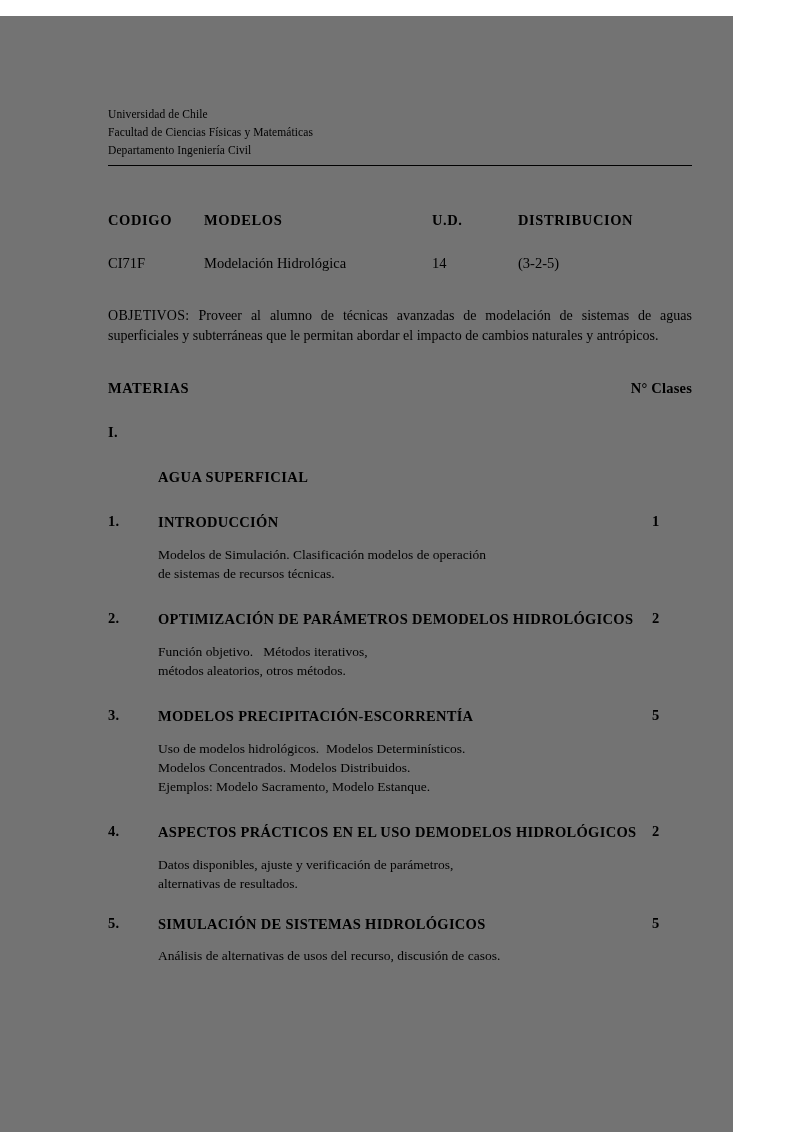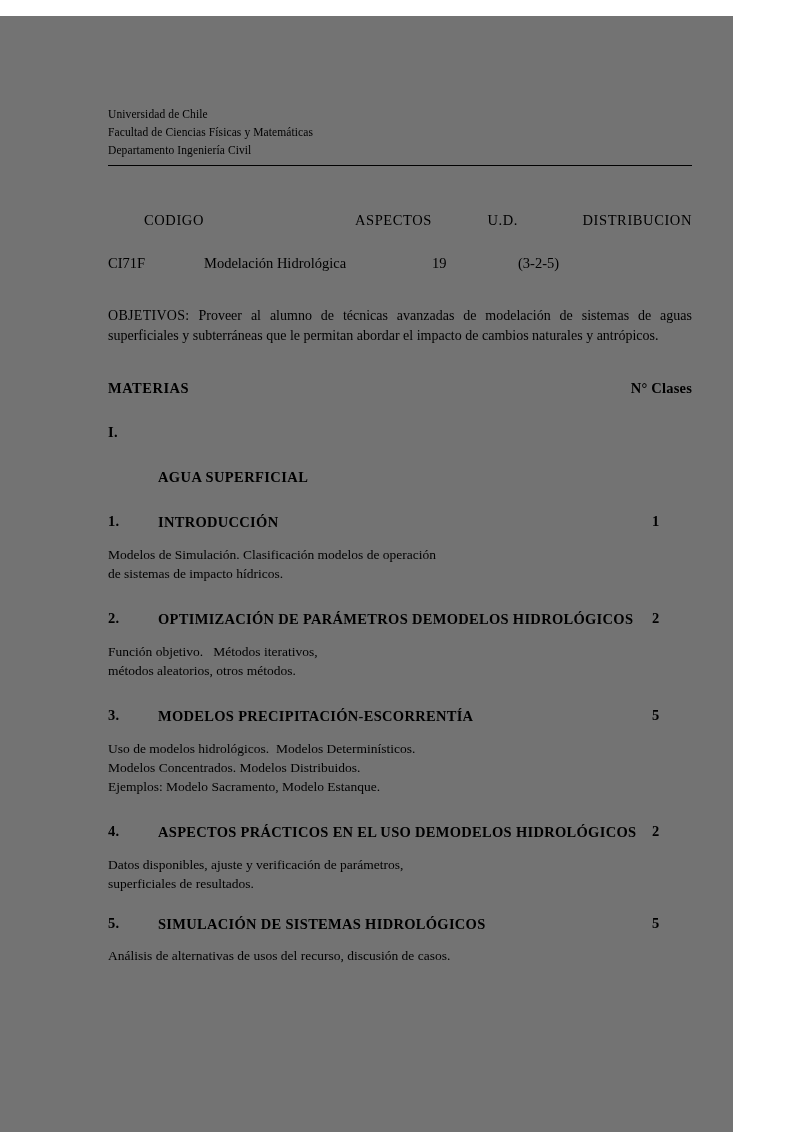--- a/index.html
+++ b/index.html
@@ -54,24 +54,23 @@
     border-collapse: collapse;
   }
   .course-table th,
   .course-table td {
     text-align: left;
     vertical-align: top;
     padding: 0;
     font-size: 14.5px;
   }
   .course-table th {
-    font-weight: normal;
+    font-weight: bold;
     letter-spacing: 0.6px;
     padding-bottom: 26px;
-    text-align: right;
   }
   .course-table td {
     font-weight: normal;
   }
   .col-codigo { width: 96px; }
   .col-catedra { width: 228px; }
   .col-ud { width: 86px; }
   .col-dist { width: auto; margin-top: 38px; }
 
   
@@ -140,20 +139,21 @@
     padding-right: 12px;
     line-height: 1.35;
   }
   .topic-row .count {
     flex: 0 0 40px;
     text-align: left;
   }
 
   .desc {
     margin-top: 12px;
+    margin-left: 50px;
     font-size: 13.5px;
     line-height: 1.42;
     font-weight: normal;
   }
   .desc .l {
     display: block;
     white-space: pre-wrap;
   }
   .gap-extra { margin-top: 22px; }
 </style>
@@ -167,30 +167,30 @@
       <div>Universidad de Chile</div>
       <div>Facultad de Ciencias Físicas y Matemáticas</div>
       <div>Departamento Ingeniería Civil</div>
     </div>
     <div class="rule"></div>
 
     <table class="course-table">
       <thead>
         <tr>
           <th class="col-codigo">CODIGO</th>
-          <th class="col-catedra">ASPECTOS</th>
+          <th class="col-catedra">MODELOS</th>
           <th class="col-ud">U.D.</th>
           <th class="col-dist">DISTRIBUCION</th>
         </tr>
       </thead>
       <tbody>
         <tr>
           <td>CI71F</td>
           <td>Modelación Hidrológica</td>
-          <td>19</td>
+          <td>14</td>
           <td>(3-2-5)</td>
         </tr>
       </tbody>
     </table>
 
     <p class="objectives"><span class="lbl">OBJETIVOS:</span><span> Proveer al alumno  de técnicas avanzadas de modelación de sistemas de aguas superficiales y subterráneas que le permitan abordar el impacto de cambios naturales y antrópicos.</span></p>
 
     <div class="materias-row">
       <span>MATERIAS</span>
       <span class="nclases">N° Clases</span>
@@ -202,21 +202,21 @@
       <span class="count"></span>
     </div>
 
     <div class="topic-row">
       <span class="num">1.</span>
       <span class="title"><span>INTRODUCCIÓN</span></span>
       <span class="count">1</span>
     </div>
     <div class="desc">
       <span class="l">Modelos de Simulación. Clasificación modelos de operación</span>
-      <span class="l">de sistemas de impacto hídricos.</span>
+      <span class="l">de sistemas de recursos técnicas.</span>
     </div>
 
     <div class="topic-row">
       <span class="num">2.</span>
       <span class="title"><span>OPTIMIZACIÓN DE PARÁMETROS DE</span><span class="line2">MODELOS HIDROLÓGICOS</span></span>
       <span class="count">2</span>
     </div>
     <div class="desc">
       <span class="l">Función objetivo.   Métodos iterativos,</span>
       <span class="l">métodos aleatorios, otros métodos.</span>
@@ -233,21 +233,21 @@
       <span class="l">Ejemplos: Modelo Sacramento, Modelo Estanque.</span>
     </div>
 
     <div class="topic-row">
       <span class="num">4.</span>
       <span class="title"><span>ASPECTOS PRÁCTICOS EN EL USO DE</span><span class="line2">MODELOS HIDROLÓGICOS</span></span>
       <span class="count">2</span>
     </div>
     <div class="desc">
       <span class="l">Datos disponibles, ajuste y verificación de parámetros,</span>
-      <span class="l">superficiales de resultados.</span>
+      <span class="l">alternativas de resultados.</span>
     </div>
 
     <div class="topic-row gap-extra">
       <span class="num">5.</span>
       <span class="title"><span>SIMULACIÓN DE SISTEMAS HIDROLÓGICOS</span></span>
       <span class="count">5</span>
     </div>
     <div class="desc">
       <span class="l">Análisis de alternativas de usos del recurso, discusión de casos.</span>
     </div>

